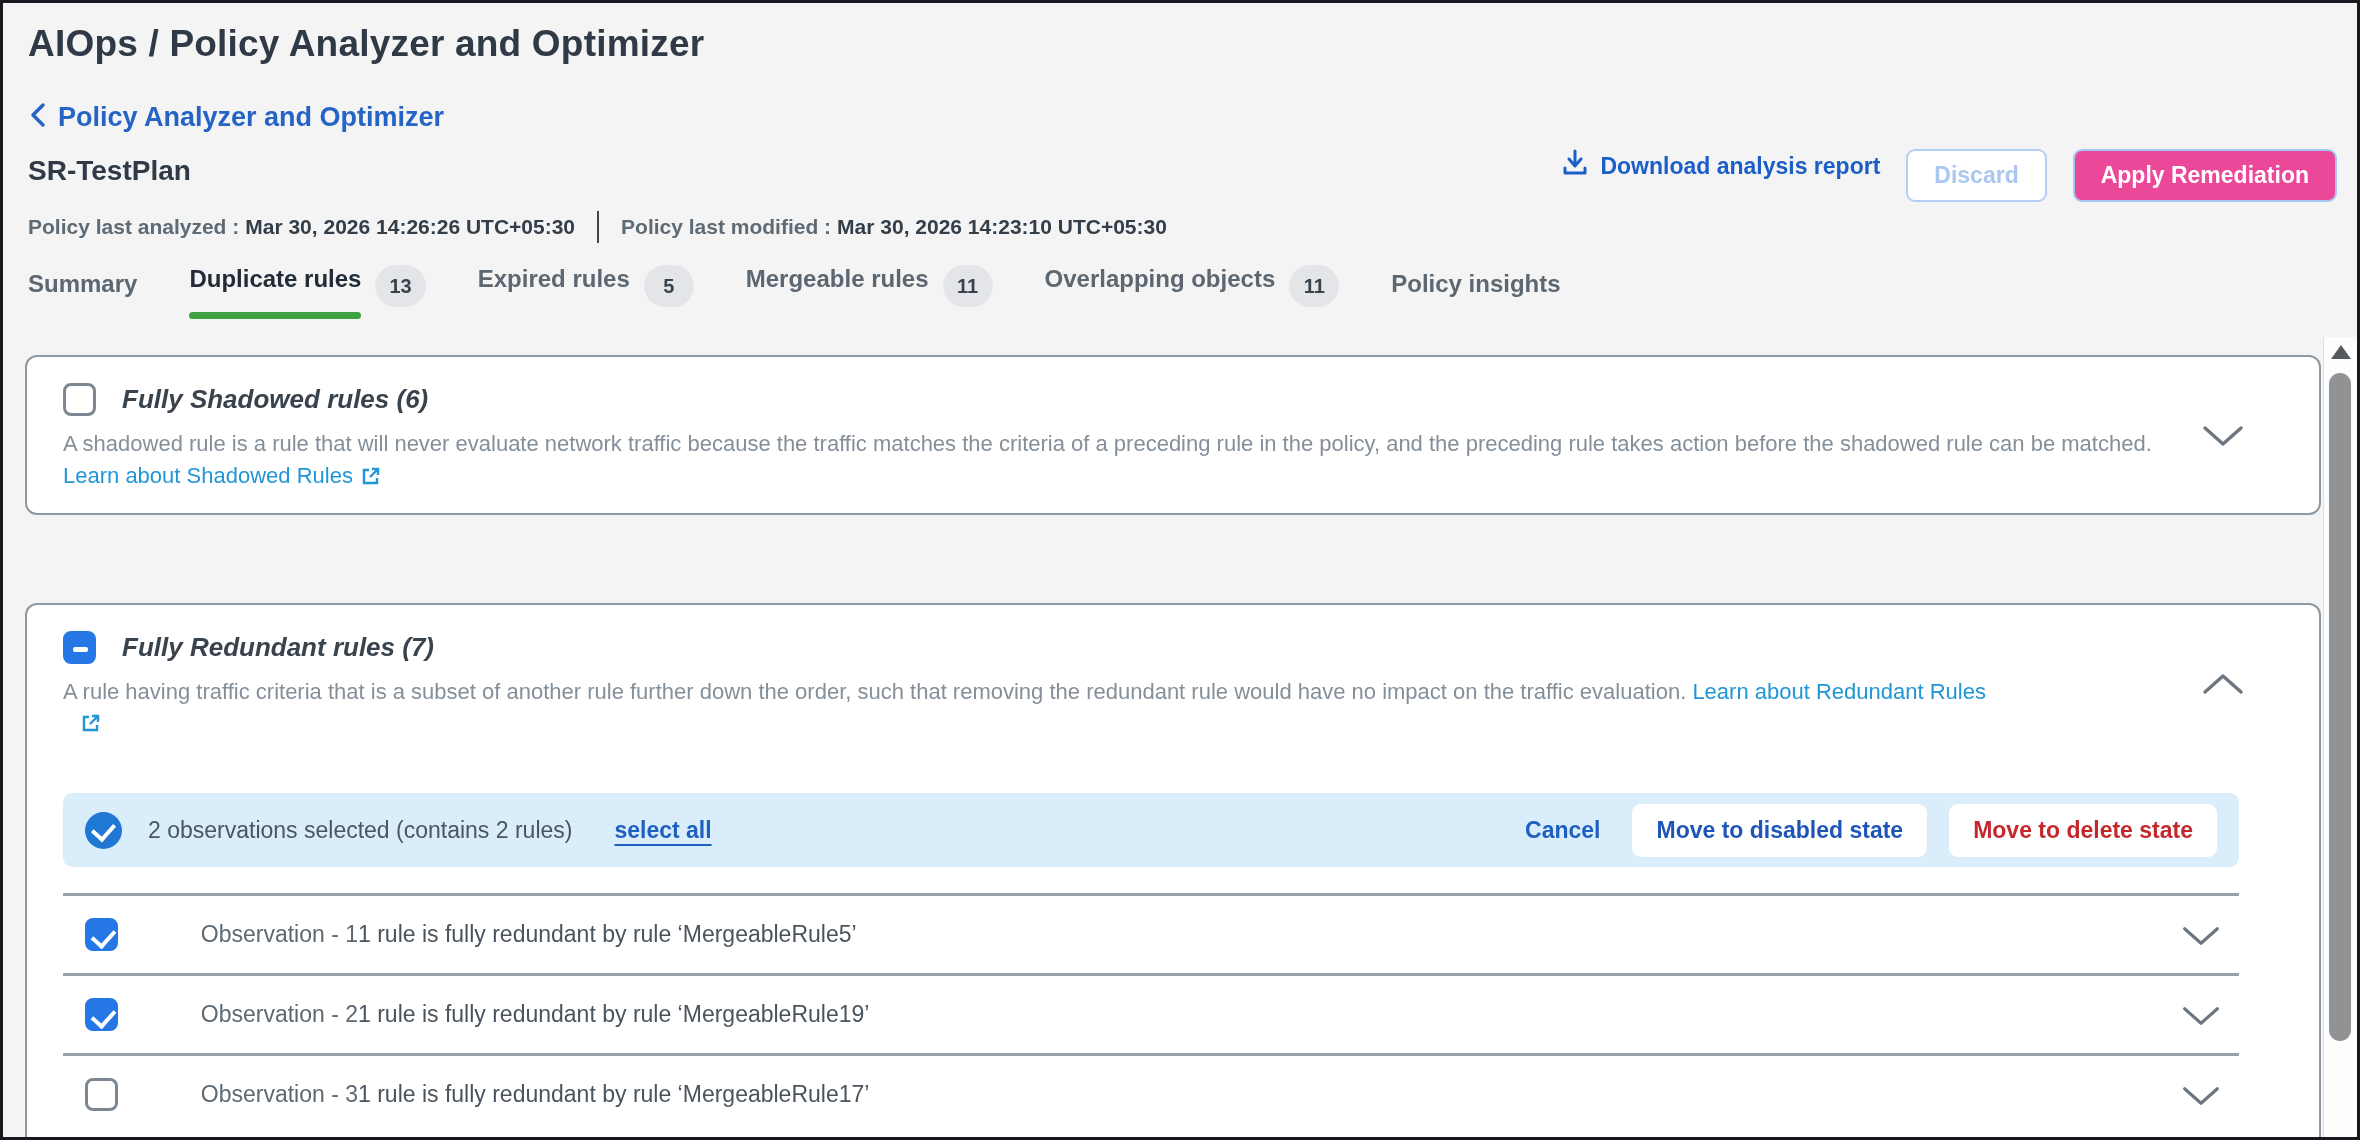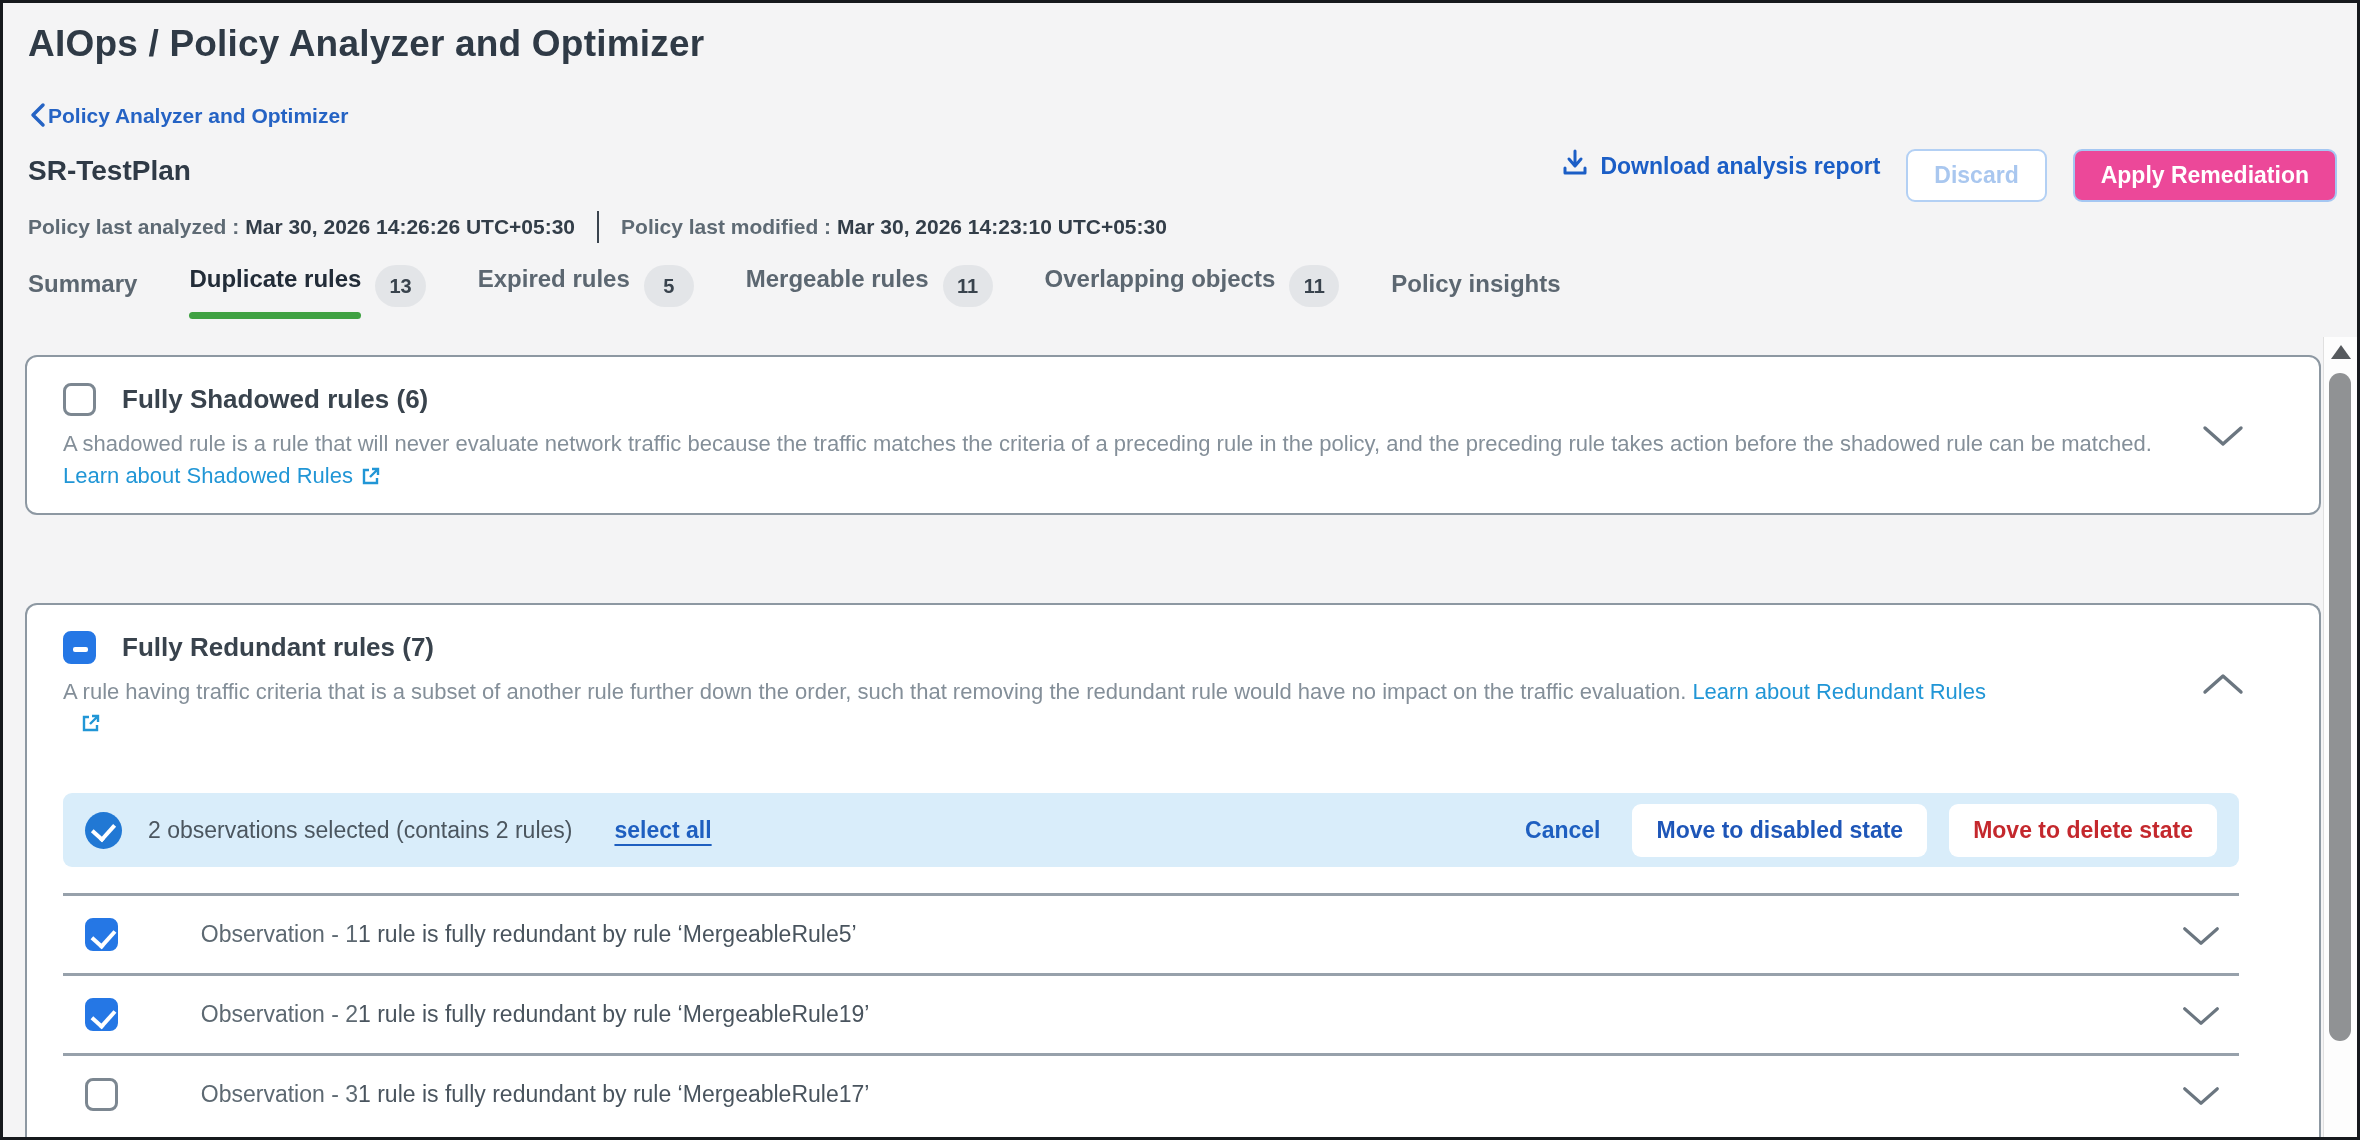--- a/index.html
+++ b/index.html
@@ -12,22 +12,22 @@
     color:#333e49;
   }
 
   
   .page-title {
     position:absolute; left:25px; top:20px;
     font-size:37px; font-weight:700; color:#2f3a46; letter-spacing:.2px;
   }
   .breadcrumb {
     position:absolute; left:25px; top:99px;
-    display:flex; align-items:flex-end; 
-    color:#2563c4; font-size:21px; font-weight:600; cursor:pointer;
+    display:flex; align-items:flex-start; gap:10px;
+    color:#2563c4; font-size:27px; font-weight:600; cursor:pointer;
   }
   .breadcrumb svg { display:block; }
 
   .plan-name {
     position:absolute; left:25px; top:152px;
     font-size:28px; font-weight:700; color:#2f3a46;
   }
 
   .actions {
     position:absolute; right:20px; top:146px;
@@ -78,20 +78,21 @@
   .card {
     position:absolute; left:22px; width:2296px;
     background:#ffffff; border:2px solid #8d98a2; border-radius:12px;
   }
   .card-shadowed { top:352px; height:160px; }
   .card-redundant { top:600px; height:560px; border-bottom:none; border-radius:12px 12px 0 0; }
 
   .card-head {
     display:flex; align-items:center; gap:26px;
     padding:26px 36px 0 36px;
+    font-style:italic;
   }
   .card-title { font-size:26px; font-weight:700; color:#39434d; }
   .card-desc {
     padding:12px 71px 0 36px;
     font-size:22px; line-height:1.45; color:#848f99;
   }
   .learn-link { color:#2196d6; cursor:pointer; white-space:nowrap; }
   .ext-icon { display:inline-block; vertical-align:-3px; margin-left:8px; }
 
   .card-chevron { position:absolute; right:74px; top:66px; cursor:pointer; }

